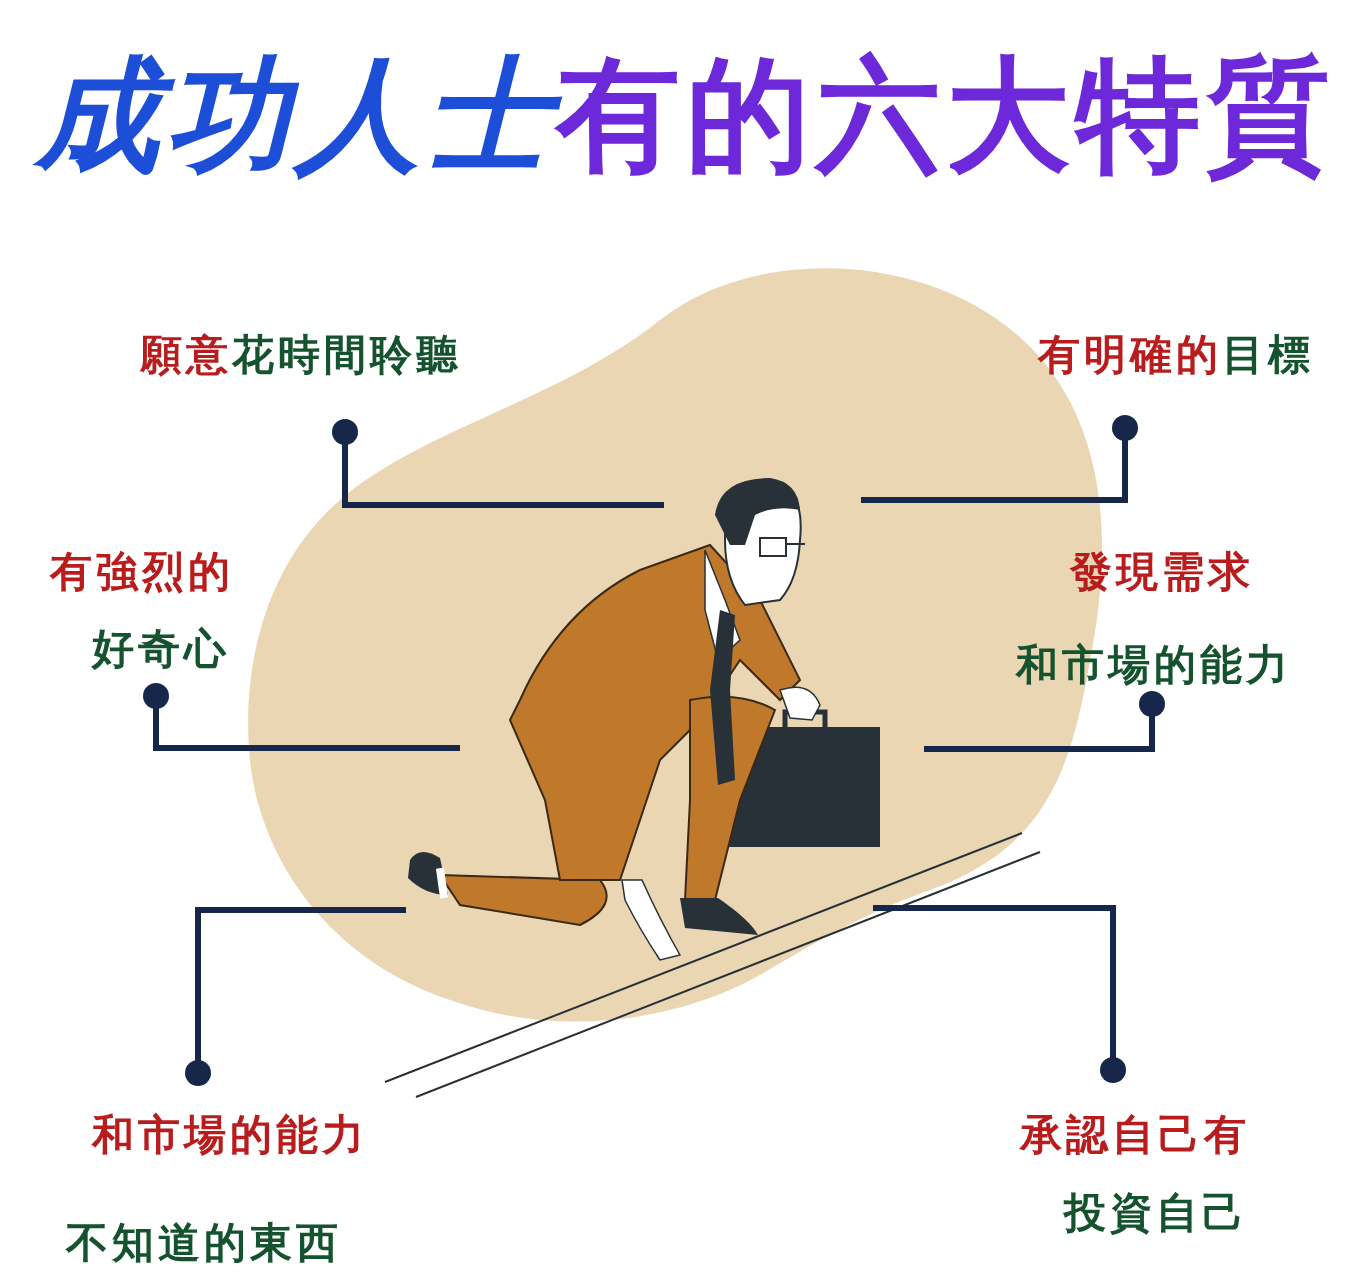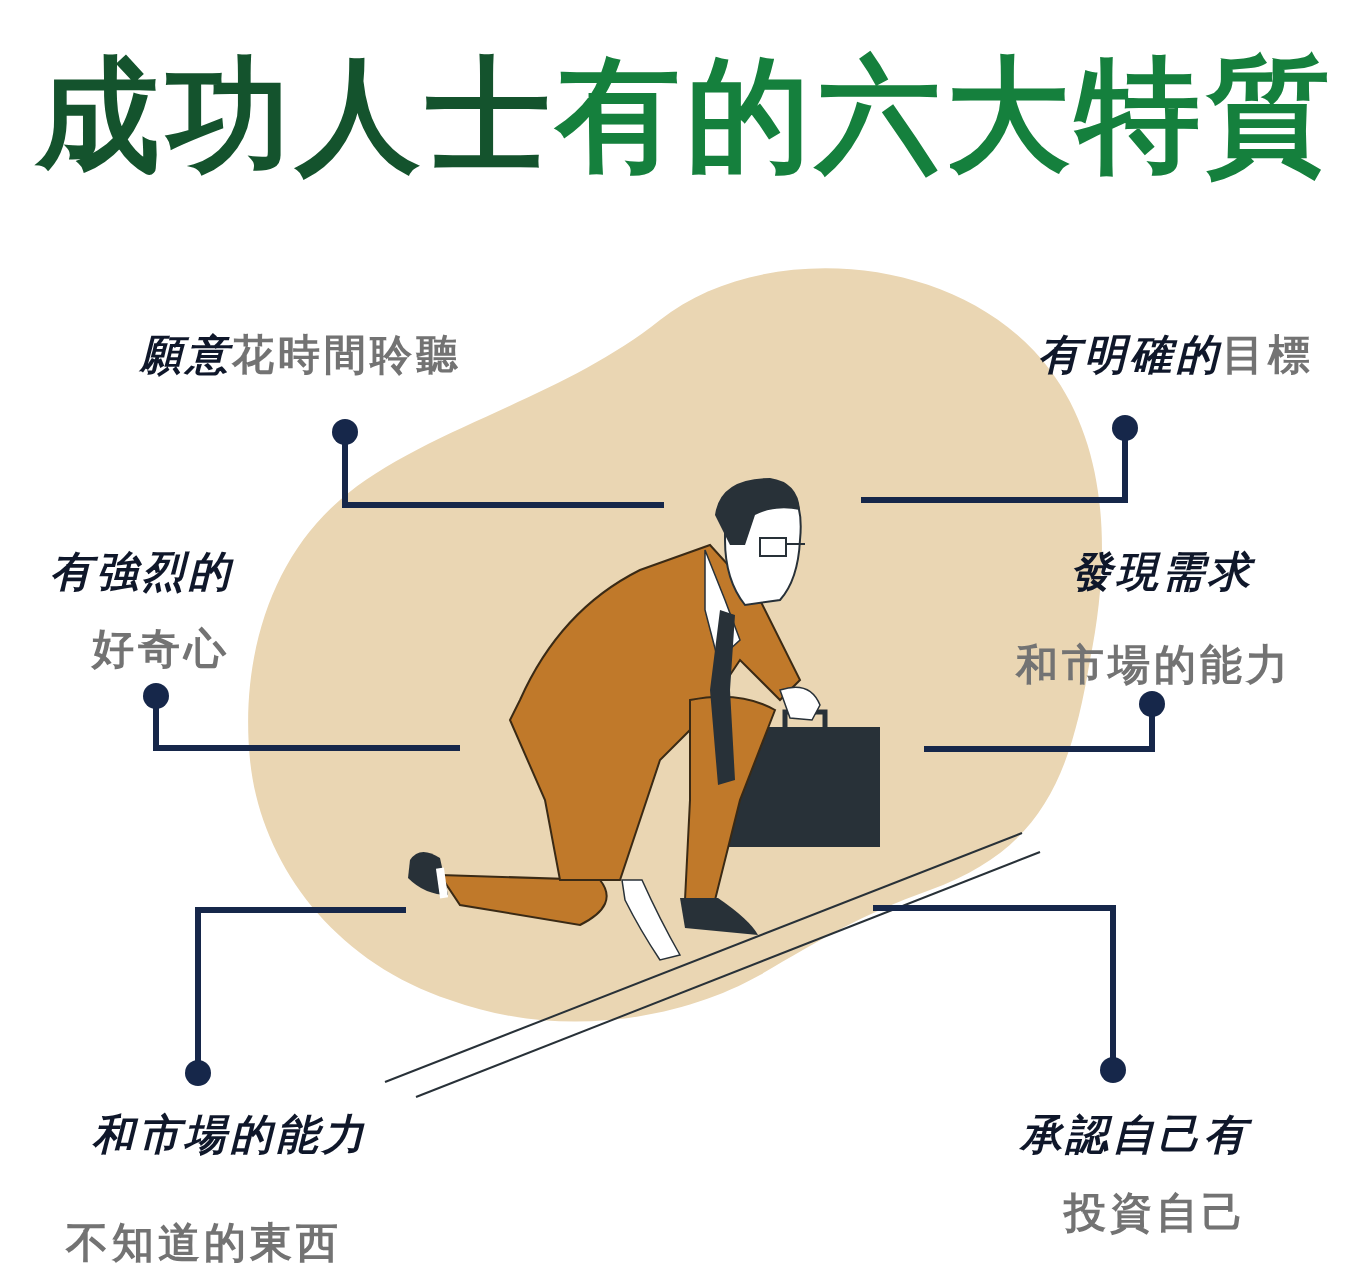--- a/index.html
+++ b/index.html
@@ -1,24 +1,24 @@
 <!DOCTYPE html>
 <html><head>
 <meta charset="utf-8">
 <style>
   html, body { margin: 0; padding: 0; background: #ffffff; }
   body { width: 1371px; height: 1280px; position: relative; overflow: hidden;
          font-family: "DejaVu Sans", sans-serif; }
   .title { position: absolute; left: 36px; top: 40px; width: 1300px; height: 150px;
            font-size: 124px; font-weight: bold; letter-spacing: 6px; line-height: 150px; white-space: nowrap; }
-  .t-accent { color: #14532d; }
-  .t-dark { color: #15803d; }
+  .t-accent { color: #1d4ed8; font-style: italic; }
+  .t-dark { color: #6d28d9; }
   .label { position: absolute; font-size: 42px; font-weight: bold; letter-spacing: 4px; line-height: 54px; white-space: nowrap; }
-  .dark { color: #0f172a; font-style: italic; }
-  .accent { color: #737373; }
+  .dark { color: #b91c1c; }
+  .accent { color: #14532d; }
   svg.art { position: absolute; left: 0; top: 0; }
 </style>
 </head>
 <body>
 
 <div class="title">
   <span class="t-accent">成功人士</span><span class="t-dark">有的六大特質</span>
 </div>
 
 <svg class="art" width="1371" height="1280" viewBox="0 0 1371 1280">

